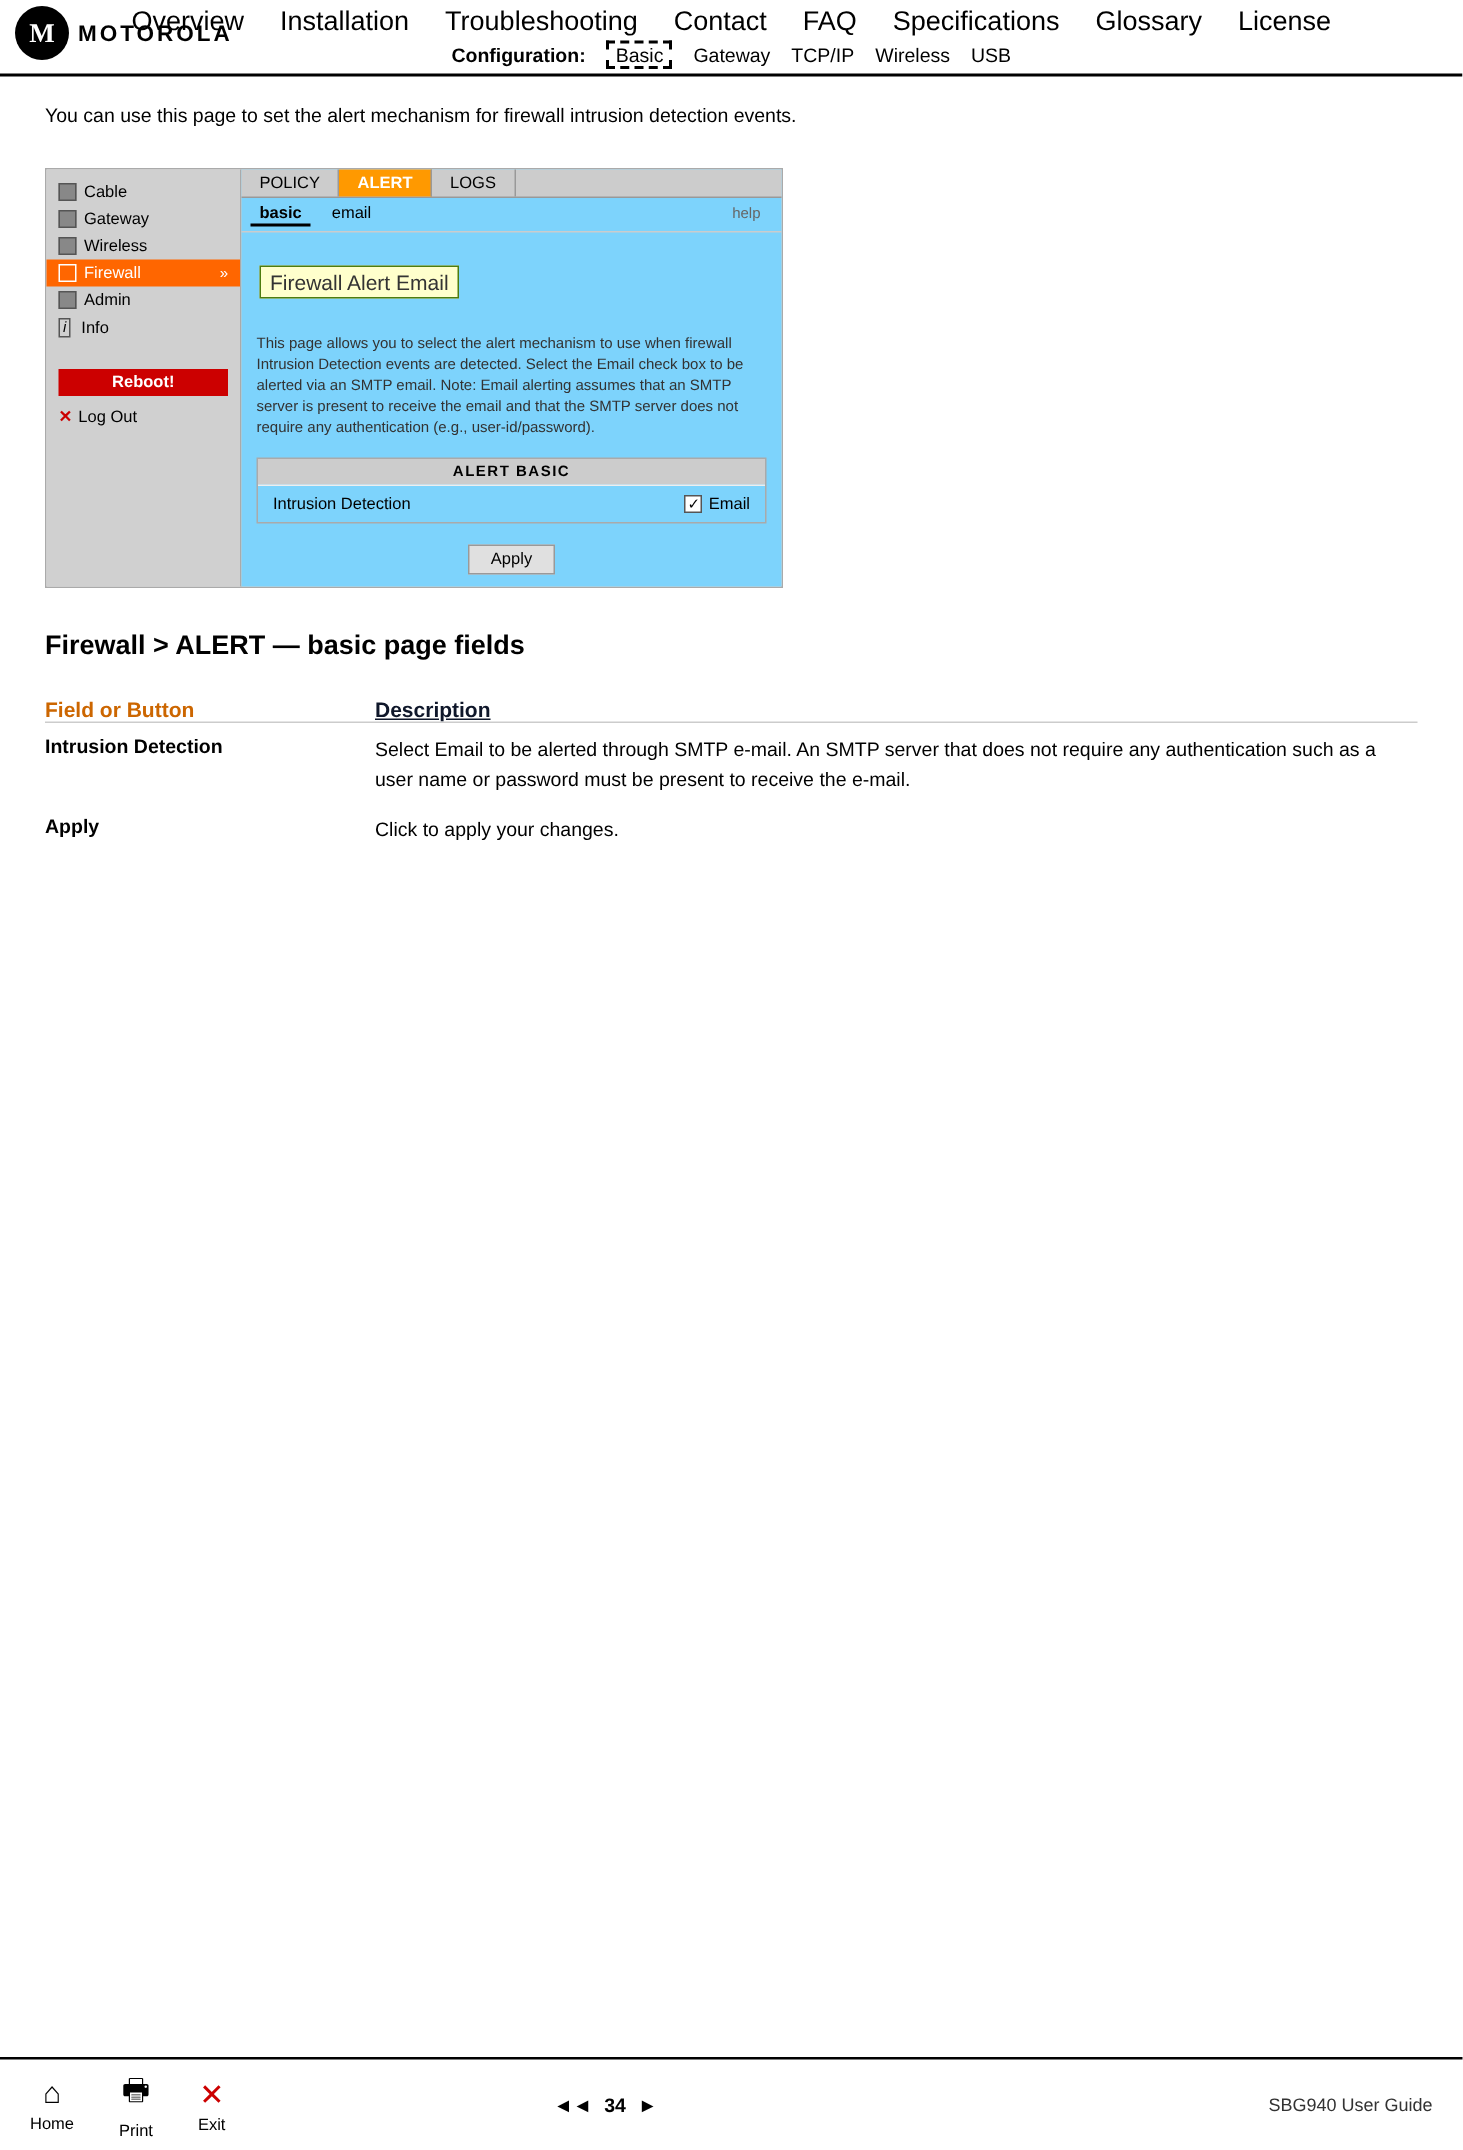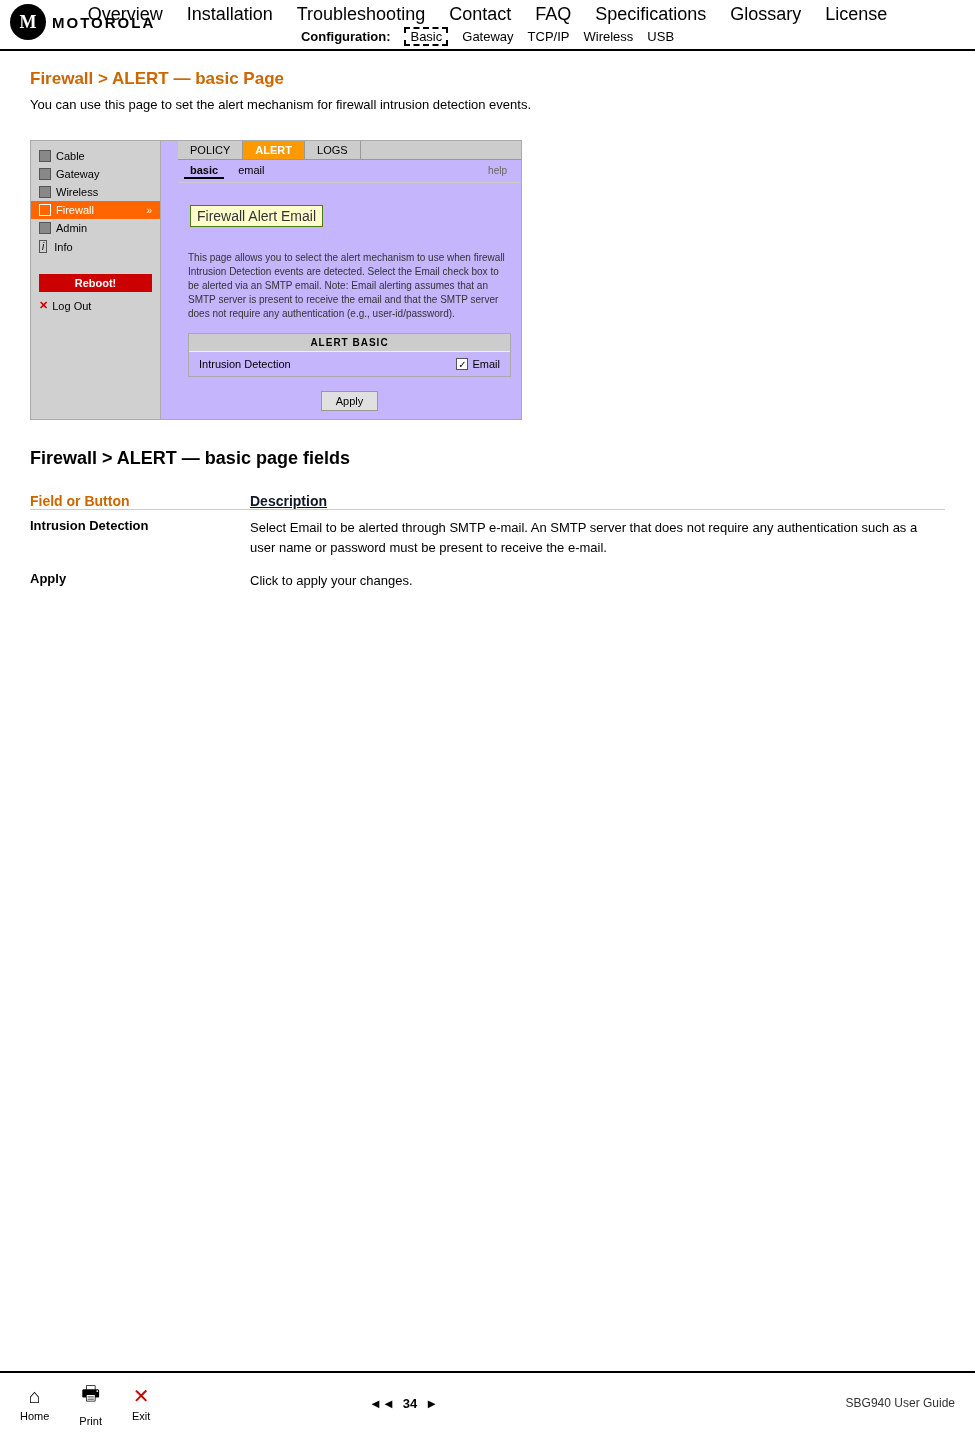--- a/index.html
+++ b/index.html
@@ -155,22 +155,21 @@
       gap: 4px;
       font-size: 11px;
       padding: 3px 8px;
       cursor: pointer;
     }
     .ss-x { color: #cc0000; font-weight: bold; }
 
     
     .ss-main {
       flex: 1;
-      background: #c4b5fd;
-      padding-left: 17px;
+      background: #7dd3fc;
     }
     .ss-tabs {
       display: flex;
       background: #ccc;
       border-bottom: 1px solid #999;
     }
     .ss-tab {
       padding: 3px 12px;
       font-size: 11px;
       cursor: pointer;
@@ -379,21 +378,20 @@
         <a class="nav-link">TCP/IP</a>
         <a class="nav-link">Wireless</a>
         <a class="nav-link">USB</a>
       </div>
     </div>
   </div>
 </div>
 
 <div class="main-content">
 
-  <div class="page-title">Firewall &gt; ALERT — basic Page</div>
   <div class="page-description">You can use this page to set the alert mechanism for firewall intrusion detection events.</div>
 
   <div class="screenshot-container">
     <div class="screenshot-box">
 
       <div class="ss-sidebar">
         <div class="ss-sidebar-item">
           <span class="ss-icon"></span>
           <span>Cable</span>
         </div>

